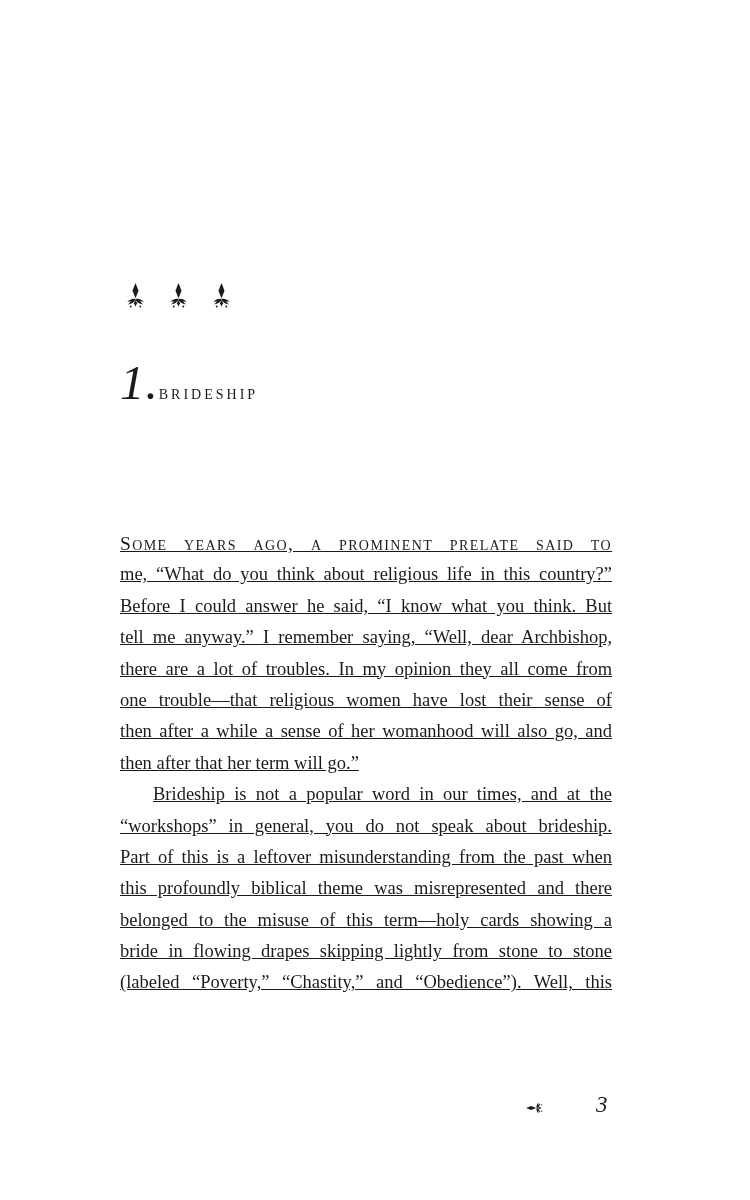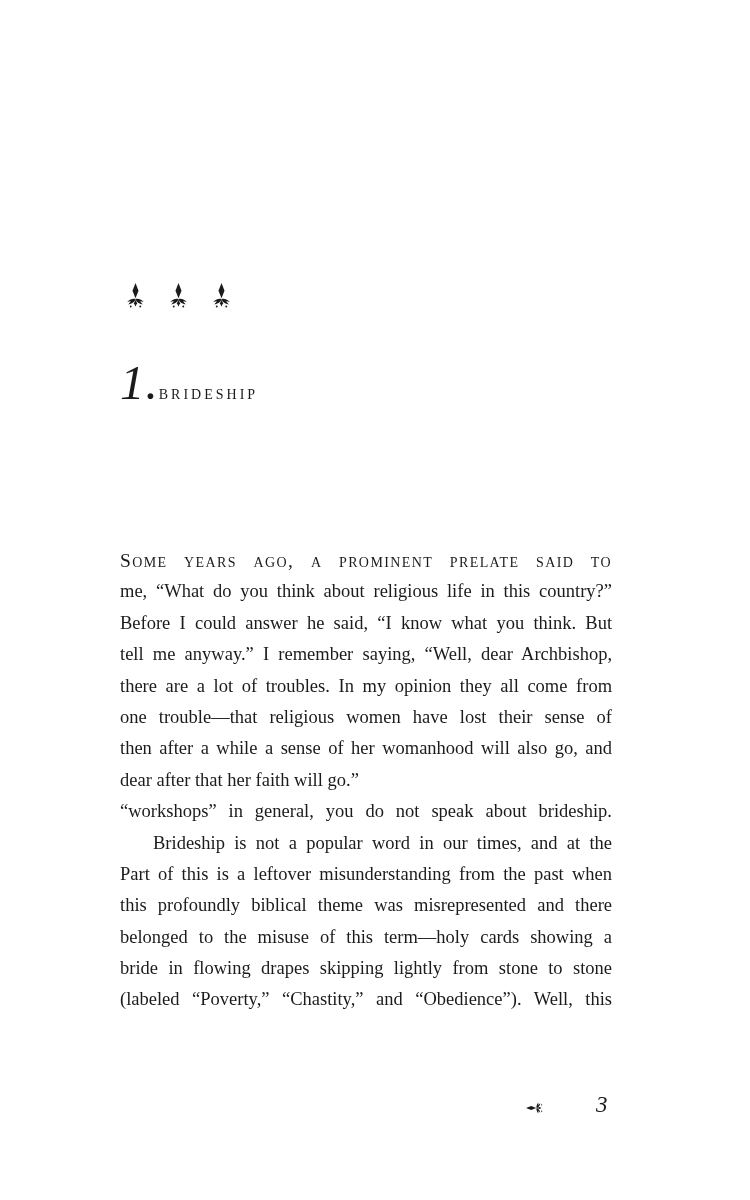--- a/index.html
+++ b/index.html
@@ -42,23 +42,24 @@
   .chapter-title {
     font-size: 14px;
     letter-spacing: 3px;
     text-transform: uppercase;
   }
 
   
   .body-col {
     position: absolute;
     left: 120px;
-    top: 545px;
+    top: 528px;
     width: 492px;
     font-size: 18.5px;
+    text-decoration: underline;
   }
   .line {
     line-height: 31.4px;
     height: 31.4px;
     white-space: nowrap;
   }
   .line.indent { padding-left: 33px; }
   .line.smallcaps .ltext {
     font-variant: small-caps;
     letter-spacing: 1.4px;
@@ -127,23 +128,23 @@
   </div>
 
   <div class="body-col">
       <div class="line smallcaps"><span class="ltext" style="word-spacing: 10.27px;">Some years ago, a prominent prelate said to</span></div>
       <div class="line"><span class="ltext" style="word-spacing: 4.14px;">me, “What do you think about religious life in this country?”</span></div>
       <div class="line"><span class="ltext" style="word-spacing: 4.61px;">Before I could answer he said, “I know what you think. But</span></div>
       <div class="line"><span class="ltext" style="word-spacing: 4.56px;">tell me anyway.” I remember saying, “Well, dear Archbishop,</span></div>
       <div class="line"><span class="ltext" style="word-spacing: 3.97px;">there are a lot of troubles. In my opinion they all come from</span></div>
       <div class="line"><span class="ltext" style="word-spacing: 7.43px;">one trouble—that religious women have lost their sense of</span></div>
       <div class="line"><span class="ltext" style="word-spacing: 2.85px;">then after a while a sense of her womanhood will also go, and</span></div>
-      <div class="line no-justify"><span class="ltext">dear after that her faith will go.”</span></div>
+      <div class="line no-justify"><span class="ltext">then after that her term will go.”</span></div>
+      <div class="line indent"><span class="ltext" style="word-spacing: 4.64px;">Brideship is not a popular word in our times, and at the</span></div>
       <div class="line"><span class="ltext" style="word-spacing: 7.29px;">“workshops” in general, you do not speak about brideship.</span></div>
-      <div class="line indent"><span class="ltext" style="word-spacing: 4.64px;">Brideship is not a popular word in our times, and at the</span></div>
       <div class="line"><span class="ltext" style="word-spacing: 3.58px;">Part of this is a leftover misunderstanding from the past when</span></div>
       <div class="line"><span class="ltext" style="word-spacing: 6.51px;">this profoundly biblical theme was misrepresented and there</span></div>
       <div class="line"><span class="ltext" style="word-spacing: 6.31px;">belonged to the misuse of this term—holy cards showing a</span></div>
       <div class="line"><span class="ltext" style="word-spacing: 5.74px;">bride in flowing drapes skipping lightly from stone to stone</span></div>
       <div class="line"><span class="ltext" style="word-spacing: 7.88px;">(labeled “Poverty,” “Chastity,” and “Obedience”). Well, this</span></div>
     </div>
 
   <span class="footer-fleuron">
     <svg viewBox="0 0 20 26" fill="#1b1b1b" xmlns="http://www.w3.org/2000/svg">
       <path d="M10 0 L12.9 7.5 L10 14.8 L7.1 7.5 Z"></path>

